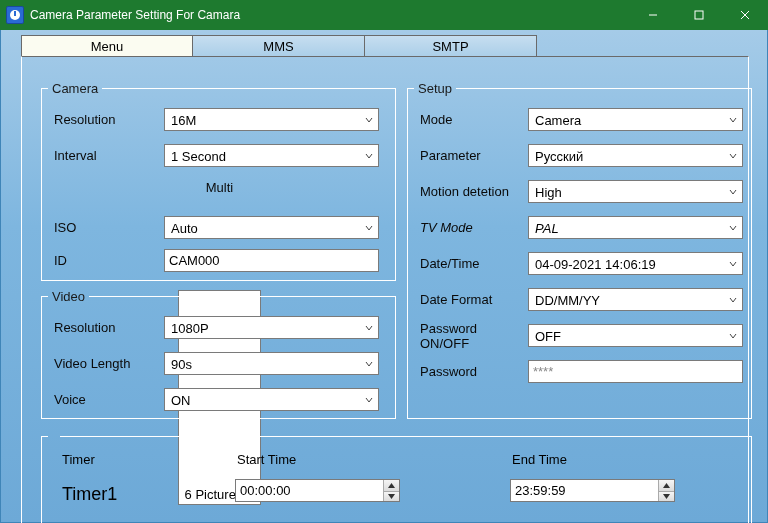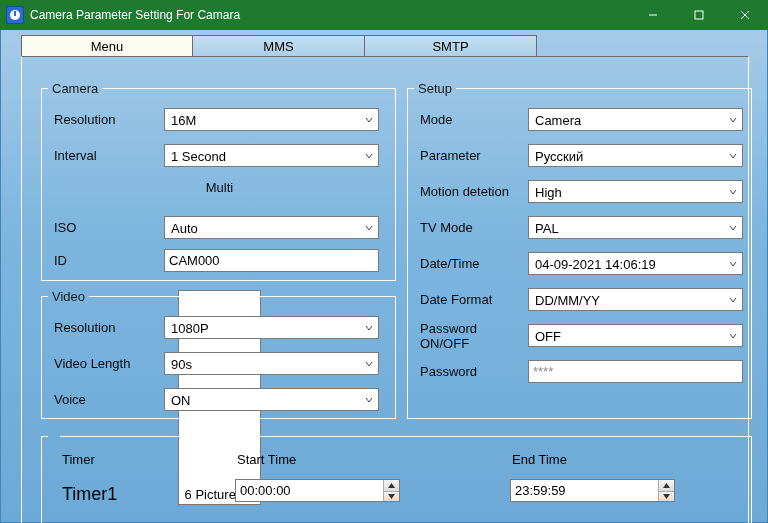--- a/index.html
+++ b/index.html
@@ -356,21 +356,21 @@
         <div class="combo ctl">
           <div class="combo-text">High</div>
           <div class="combo-arrow">
               <svg viewBox="0 0 8 8">
                 <polyline points="1,2 4,6 7,2" fill="none" stroke="#444" stroke-width="1"></polyline>
               </svg>
             </div>
         </div>
       </div>
 
-      <div class="row" style="top:120px;">
+      <div class="row" style="top:120px;font-style:italic;">
         <div class="lbl">TV Mode</div>
         <div class="combo ctl">
           <div class="combo-text">PAL</div>
           <div class="combo-arrow">
               <svg viewBox="0 0 8 8">
                 <polyline points="1,2 4,6 7,2" fill="none" stroke="#444" stroke-width="1"></polyline>
               </svg>
             </div>
         </div>
       </div>

